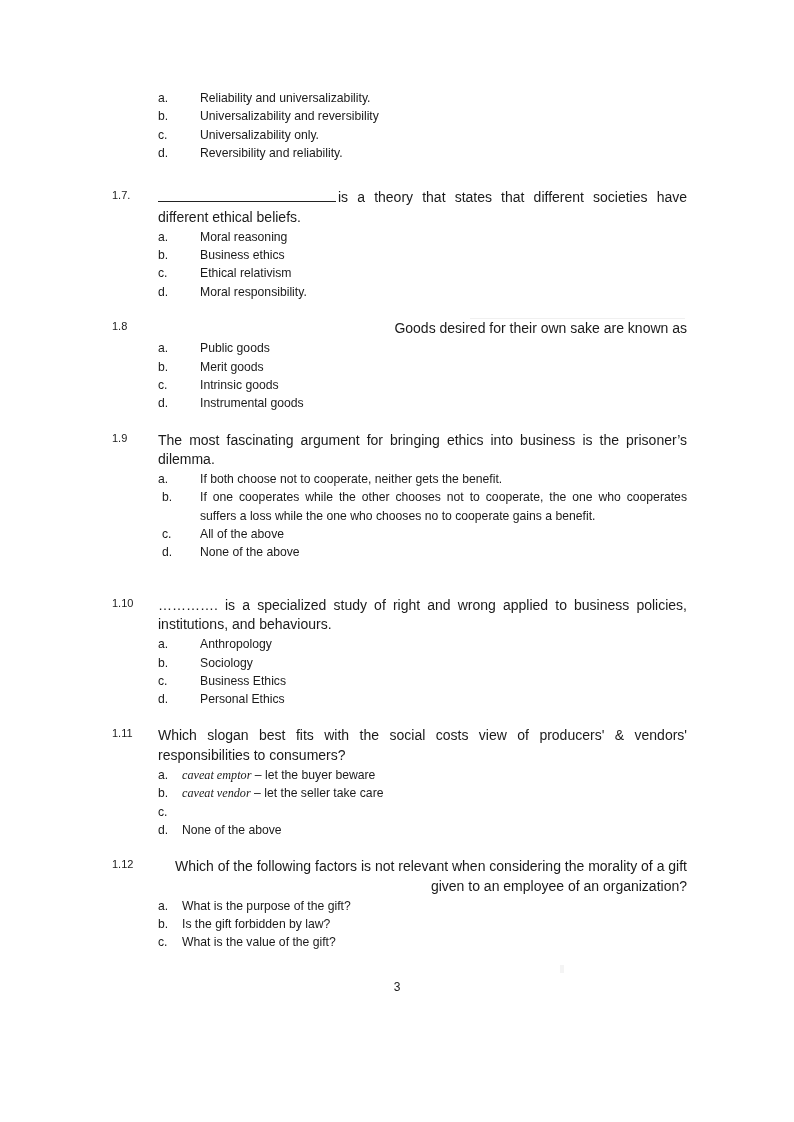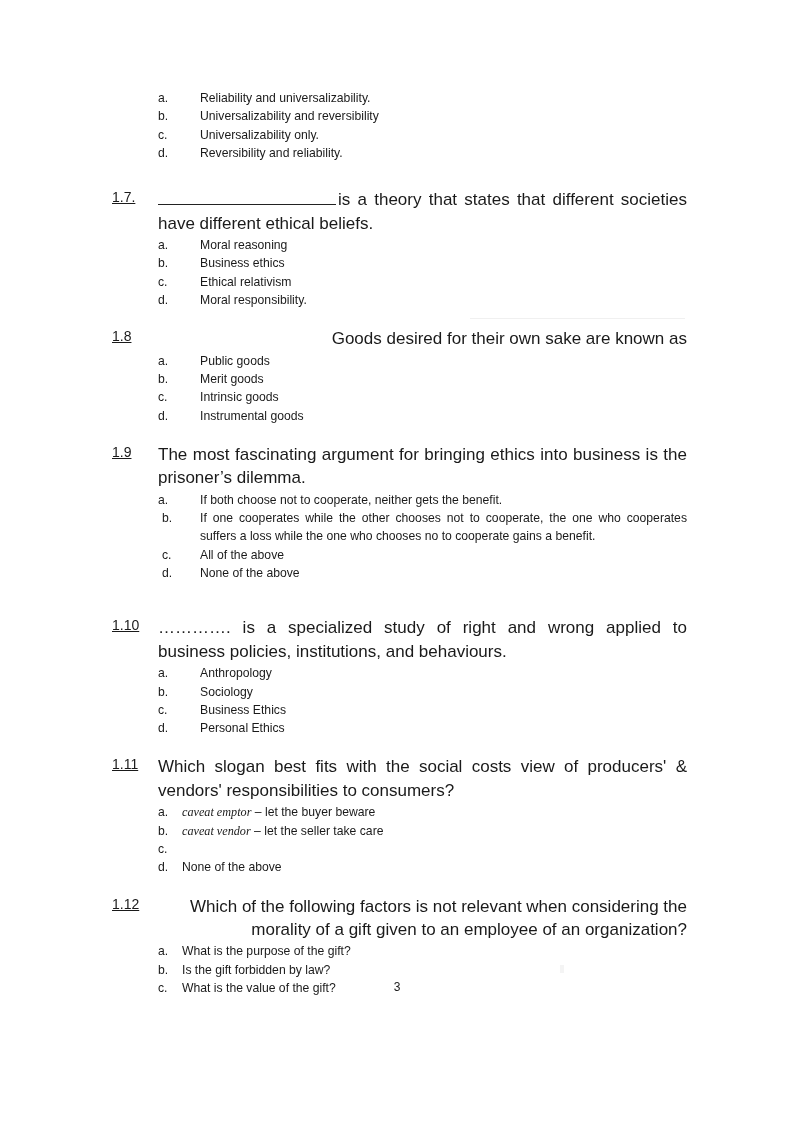--- a/index.html
+++ b/index.html
@@ -37,28 +37,27 @@
   }
   .qline {
     display: flex;
     align-items: flex-start;
     font-size: 12.2px;
     line-height: 1.38;
   }
   .qnum {
     flex: 0 0 auto;
     width: 46px;
-    font-size: 14px;
-    text-decoration: underline;
+    font-size: 11px;
   }
   .qtext {
     flex: 1 1 auto;
     text-align: justify;
     text-justify: inter-word;
-    font-size: 17px;
+    font-size: 14px;
     line-height: 1.38;
   }
   .qtext.nojust { text-align: right; }
 
   
   .opts {
     margin: 1px 0 0 0;
     padding: 0;
   }
   .opt {

